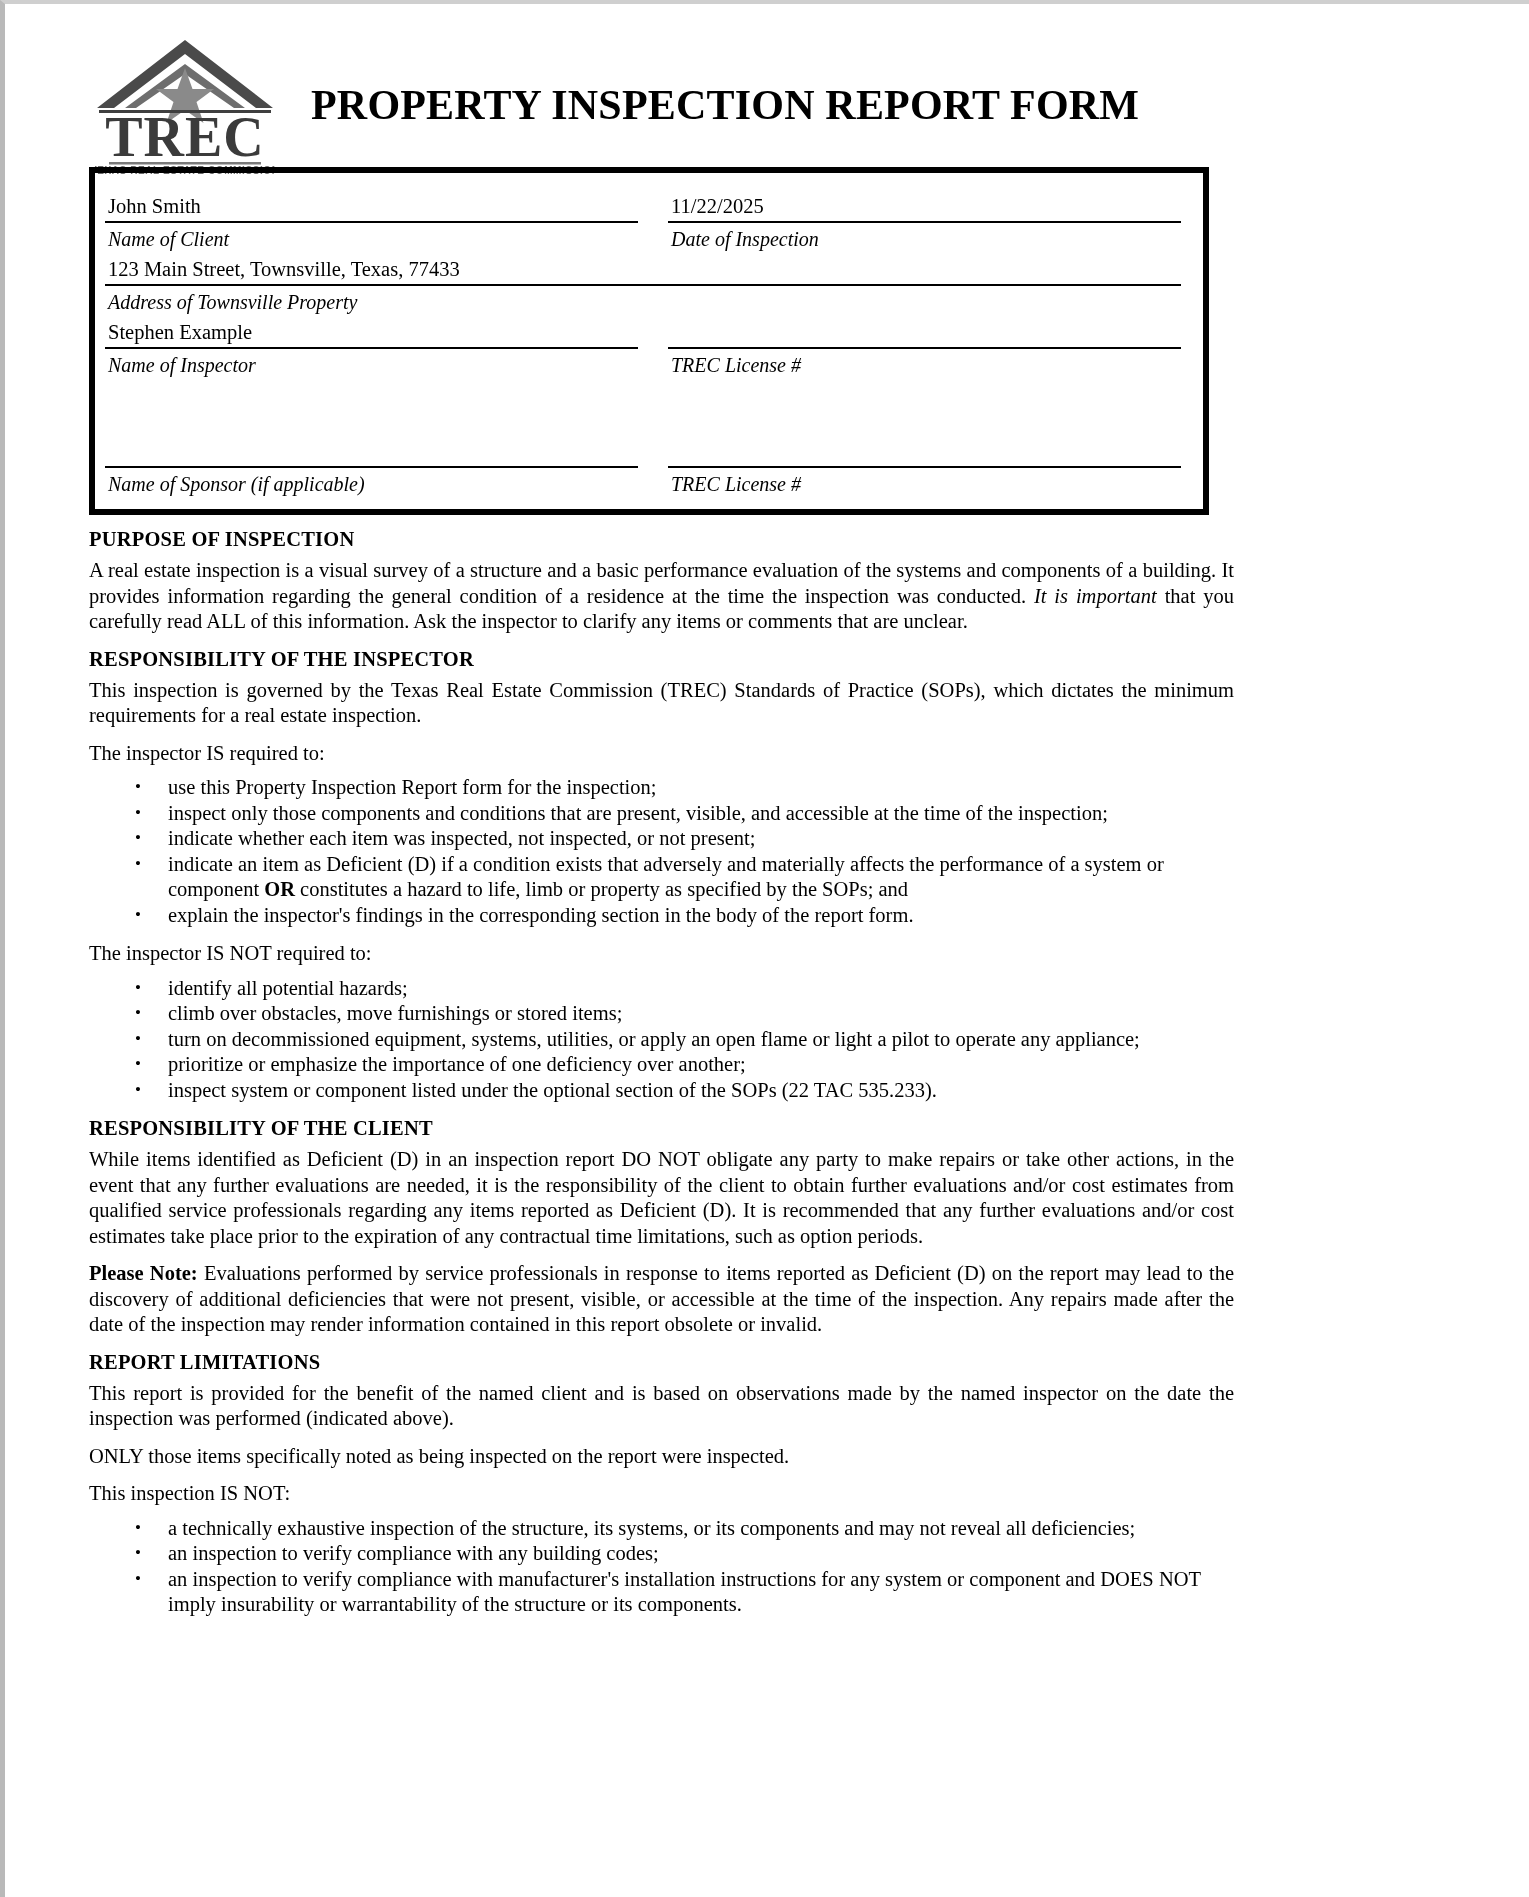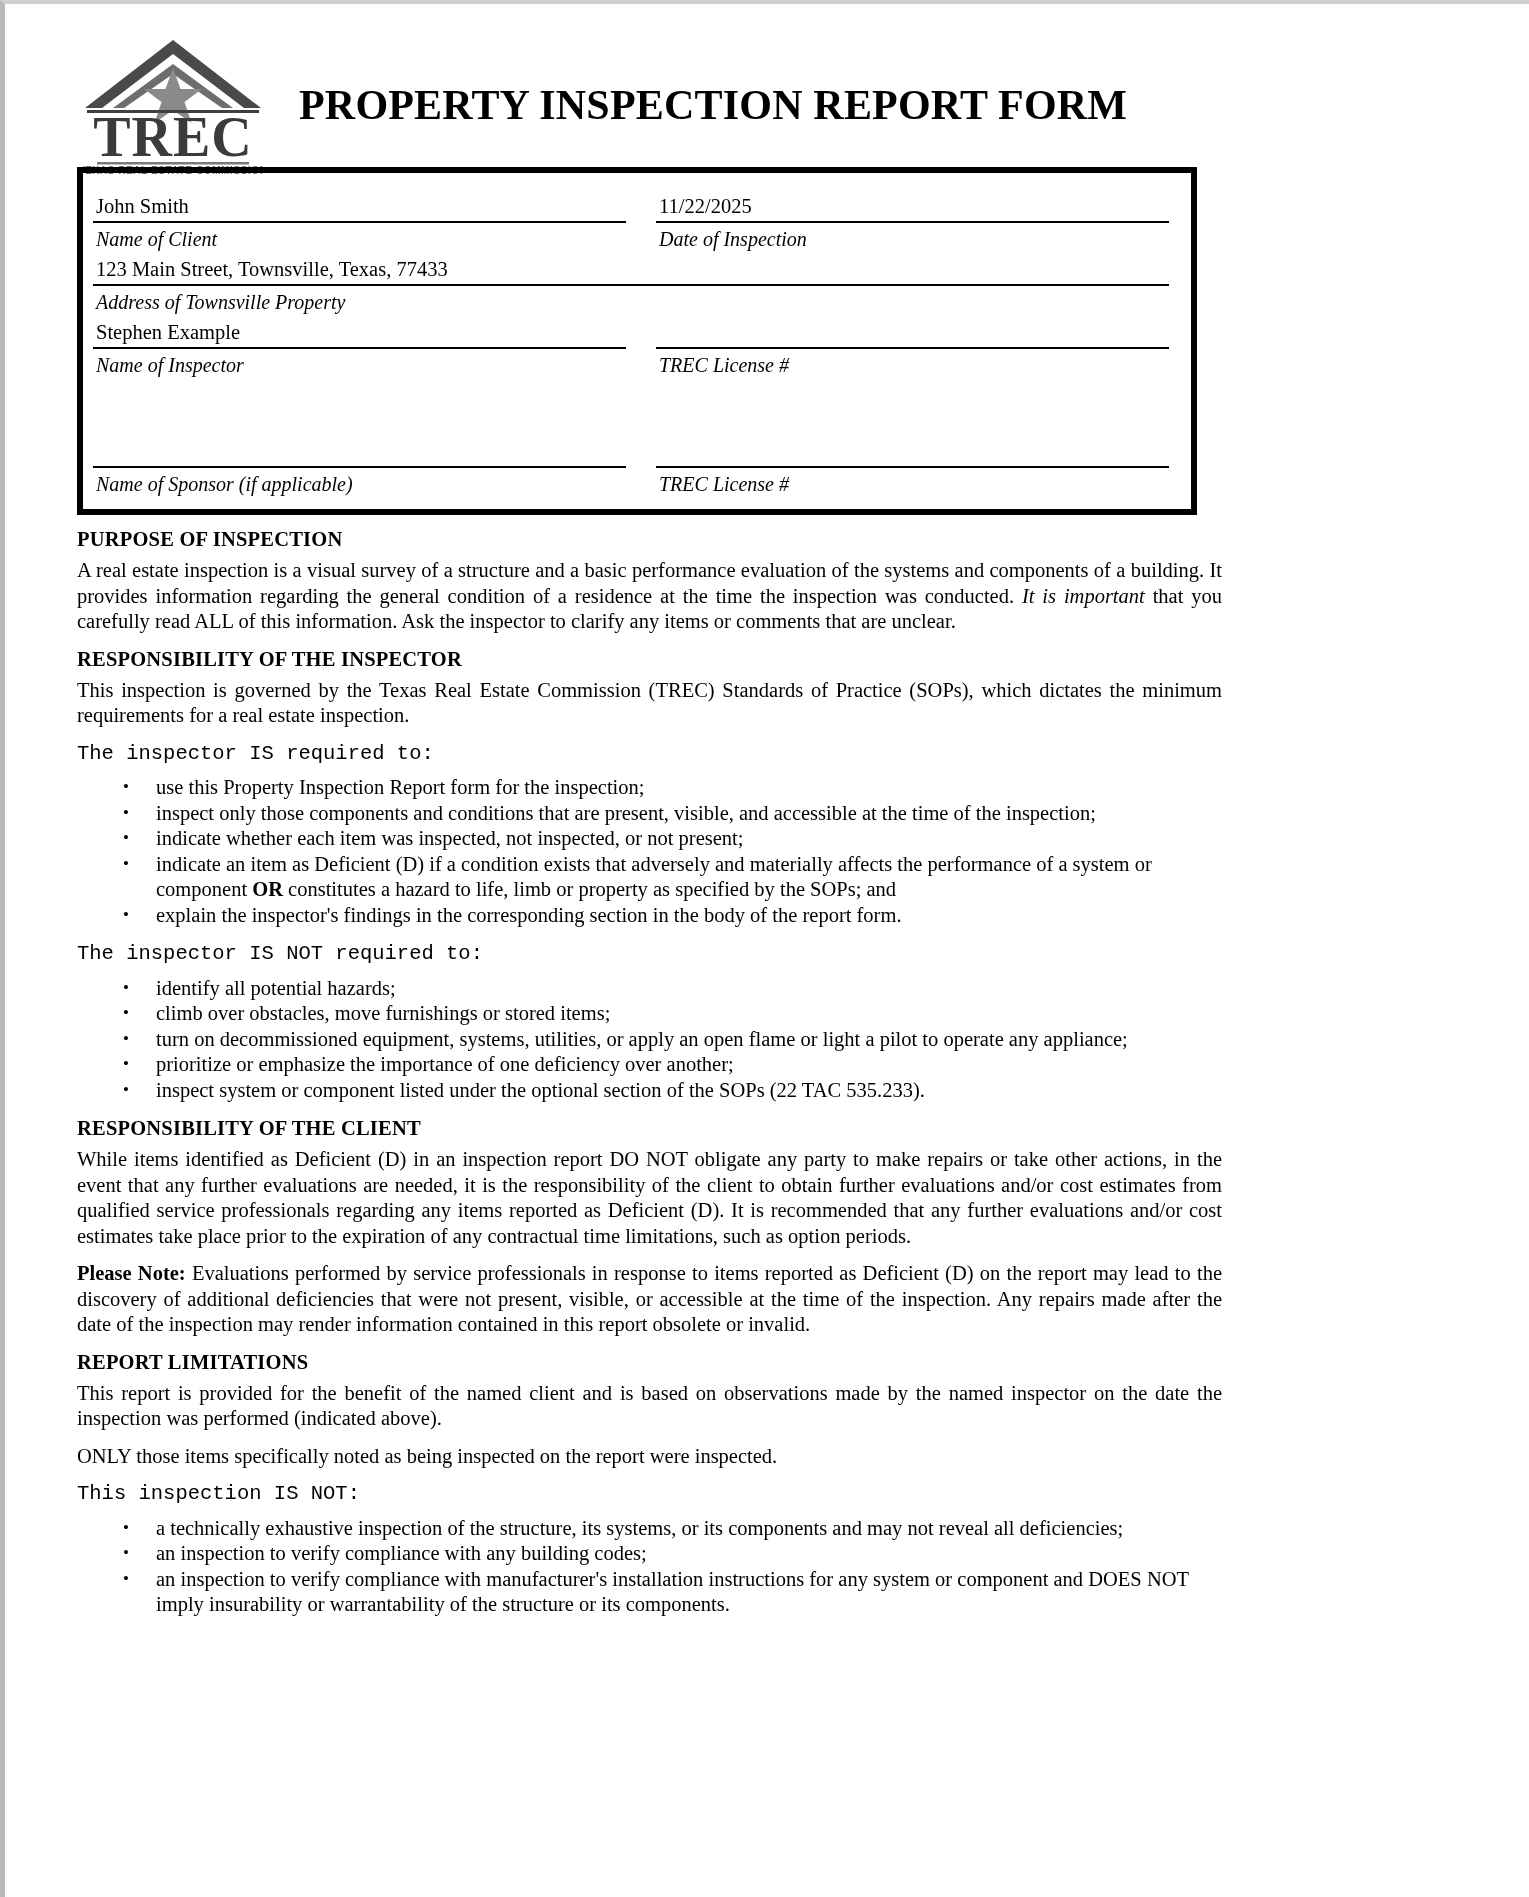--- a/index.html
+++ b/index.html
@@ -20,21 +20,21 @@
     left: 0; top: 0;
     width: 1529px;
     height: 1897px;
     background: #ffffff;
     box-sizing: border-box;
     border-left: 5px solid #b9b9b9;
     border-top: 4px solid #cfcfcf;
   }
   .content {
     position: absolute;
-    left: 72px;
+    left: 84px;
     top: 0px;
     width: 1145px;
   }
 
   
   .header {
     display: flex;
     align-items: center;
     padding-top: 52px;
     height: 150px;
@@ -110,21 +110,21 @@
   }
 
   p.para {
     font-size: 20.5px;
     line-height: 25.5px;
     margin: 0 0 12px 0;
     text-align: justify;
     text-justify: inter-word;
     hyphens: none;
   }
-  p.para.tight { margin-bottom: 9px; font-family: Liberation Mono, monospace; }
+  p.para.tight { margin-bottom: 9px; }
 
   ul.blist {
     margin: 0 0 13px 0;
     padding: 0 0 0 40px;
     list-style: none;
   }
   ul.blist li {
     font-size: 20.5px;
     line-height: 25.5px;
     position: relative;

